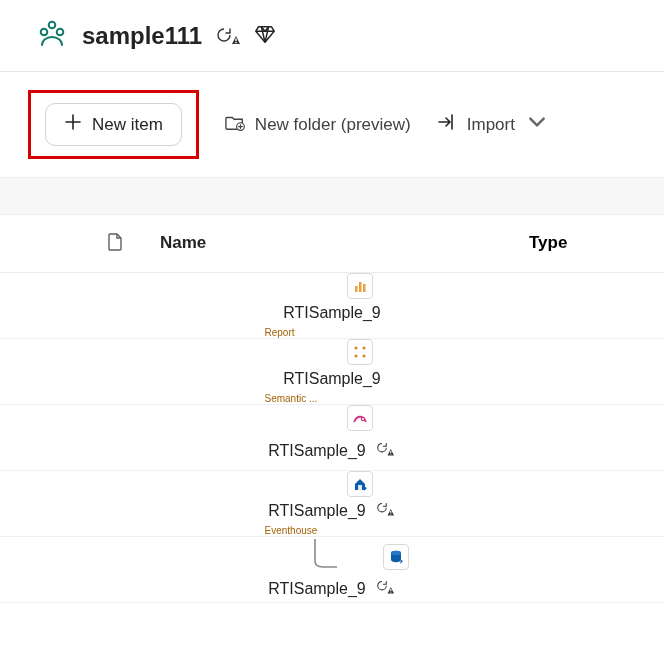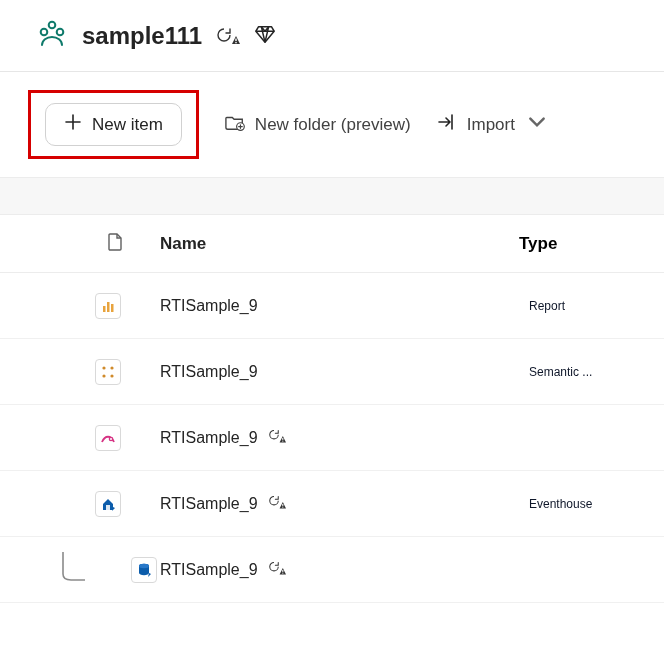--- a/index.html
+++ b/index.html
@@ -71,49 +71,49 @@
     .toolbar-action svg { width: 20px; height: 20px; }
     .chev { margin-left: 2px; }
 
     
     .band { height: 38px; background: #f7f7f7; border-top: 1px solid #ececec; border-bottom: 1px solid #ececec; }
 
     
     .table-wrap { padding: 0 0 0 0; }
     .thead {
       display: flex;
-      align-items: center;
-      padding: 18px 10px 18px 0;
+      padding: 18px 0 18px 0;
       border-bottom: 1px solid #ececec;
     }
     .col-icon { width: 160px; display: flex; justify-content: center; padding-left: 70px;}
     .col-icon-inner { width: 40px; display:flex; justify-content:center; }
     .col-name { flex: 1; font-weight: 600; font-size: 17px; color: #242424; }
     .col-type { width: 135px; font-weight: 600; font-size: 17px; color: #000000; }
 
     .doc-icon svg { width: 16px; height: 18px; }
 
     .row {
       display: flex;
       align-items: center;
       height: 66px;
       border-bottom: 1px solid #f0f0f0;
+      flex-direction: column;
     }
     .row .cell-name {
       flex: 1;
       font-size: 16px;
       color: #242424;
       display: flex;
       align-items: center;
       gap: 10px;
     }
     .row .cell-type {
       width: 135px;
-      font-size: 12px;
-      color: #0f172a;
+      font-size: 10px;
+      color: #a16207;
       white-space: nowrap;
       overflow: hidden;
       text-overflow: ellipsis;
     }
     .cell-icon {
       width: 160px;
       display: flex;
       align-items: center;
     }
     .cell-icon .tree-space { width: 95px; display:flex; justify-content:flex-end; padding-right: 6px; }

